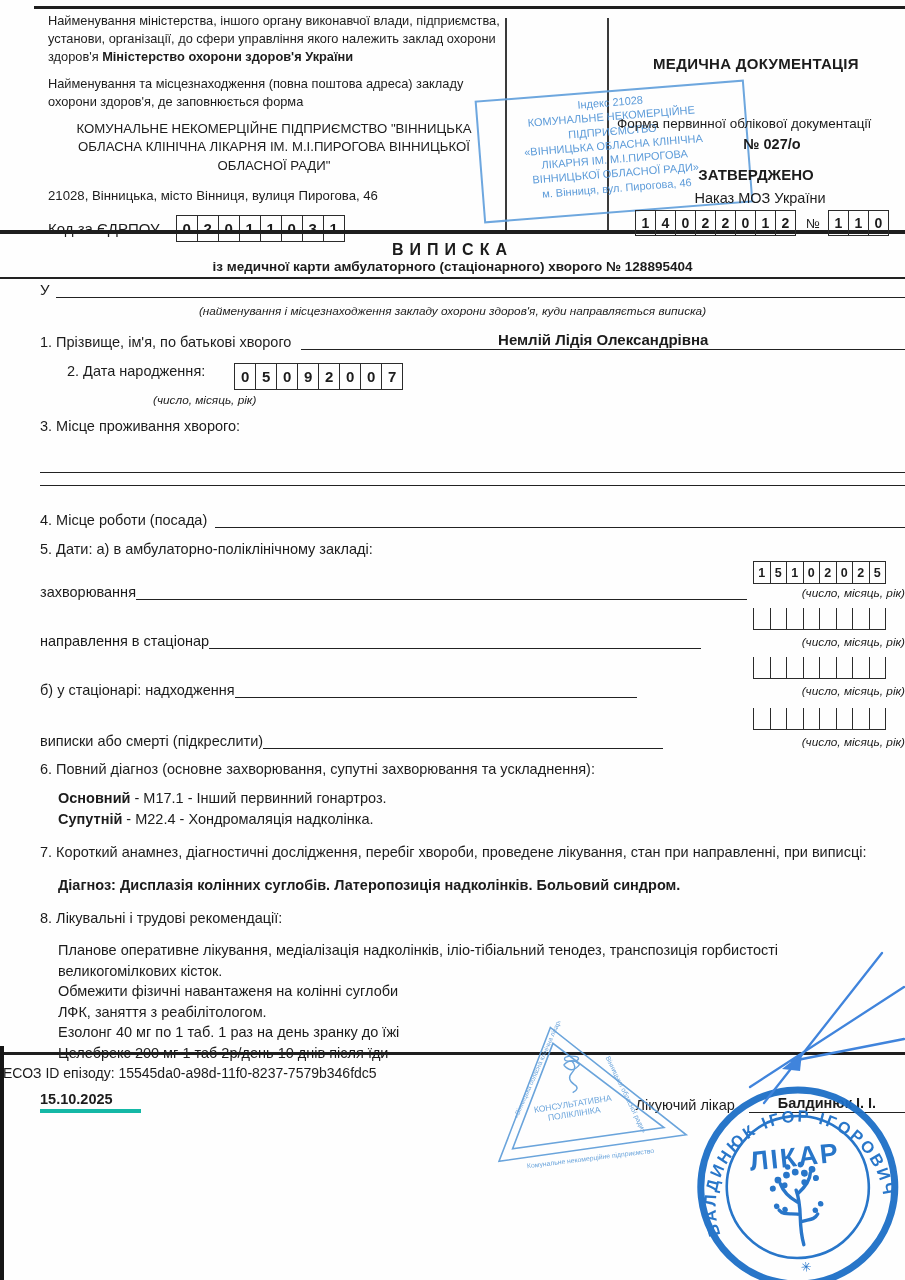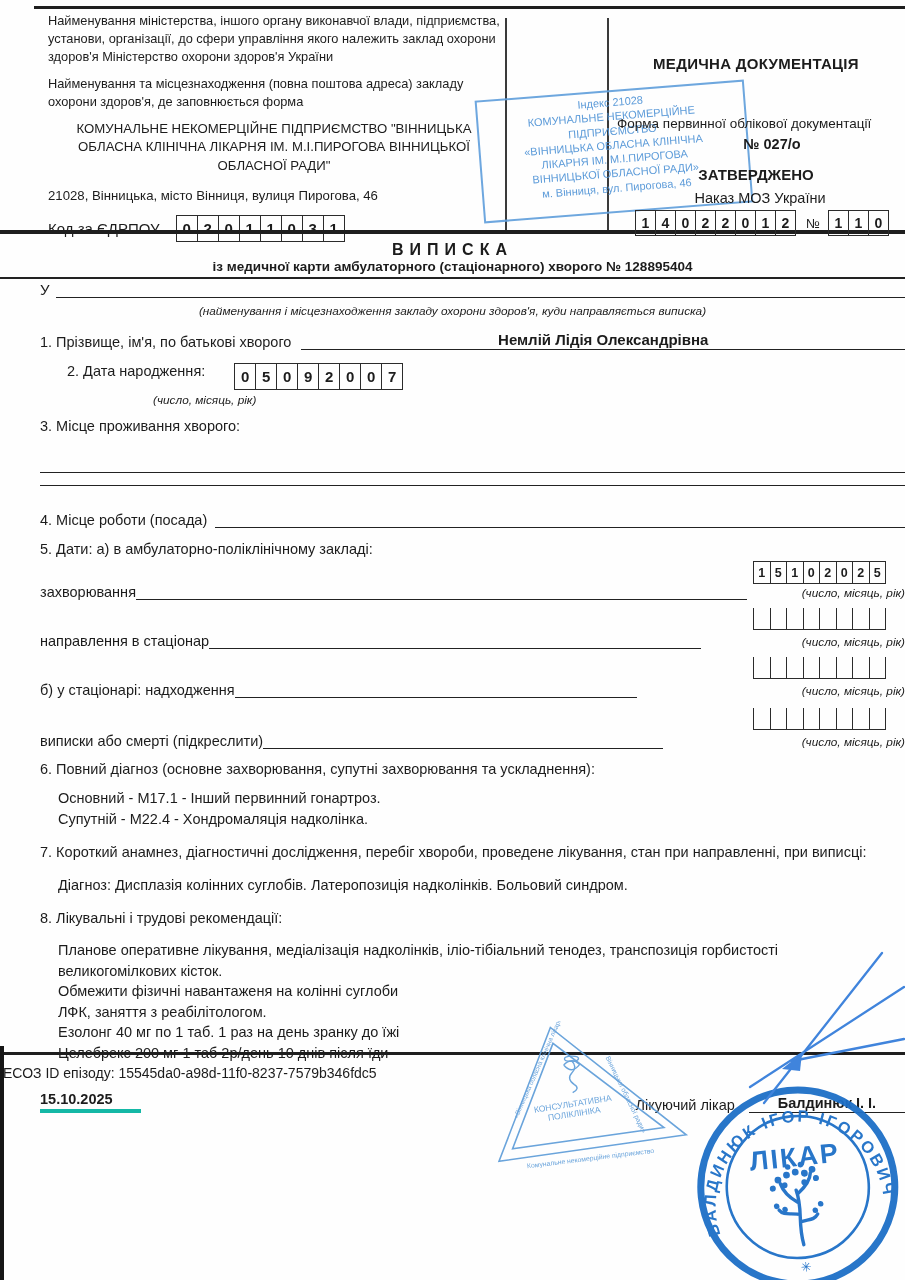--- a/index.html
+++ b/index.html
@@ -59,21 +59,21 @@
   .val-center { text-align:center; font-weight:700; font-size:15px; height:auto; padding-bottom:1px; }
   .f2-row { display:flex; align-items:flex-start; gap:29px; padding-left:40px; margin-top:13px;margin-left:27px; }
   .f2-cap { font-style:italic; font-size:11.8px; margin:3px 0 0 153px; }
   .blank-line { border-bottom:1.8px solid #222; margin:0 0 0 40px; }
   .date-row { display:flex; align-items:flex-end; padding-left:40px; margin-top:0; }
   .date-right { width:152px; margin-left:6px; flex:none; }
   .date-right .cap { text-align:right; margin-top:2px; }
   .sec-label { padding-left:40px; }
   .indent { padding-left:58px; }
   .para { padding-left:40px; width:828px; line-height:1.45; }
-  .bold { font-weight:400; }
+  .bold { font-weight:700; }
   .footer-row { display:flex; align-items:flex-end; padding-left:40px; margin-top:28px; }
   .footer-date { font-weight:700; font-size:14.5px; border-bottom:4px solid #14b8a6; padding:0 28px 2px 0; }
   .doc-lbl { margin-left:495px; white-space:nowrap; padding-right:14px; }
   .doc-line { flex:1; border-bottom:1.8px solid #222; text-align:center; font-weight:700; padding-bottom:1px; }
   .esoz { position:absolute; left:3px; top:1065px; font-size:14px; }
   .left-edge { position:absolute; left:0; top:1046px; width:4px; height:234px; background:#161616; }
 </style>
 </head>
 <body>
 

